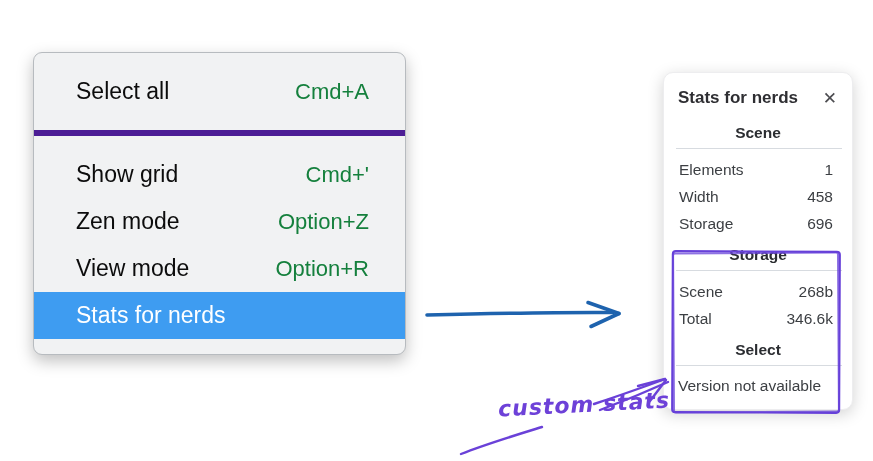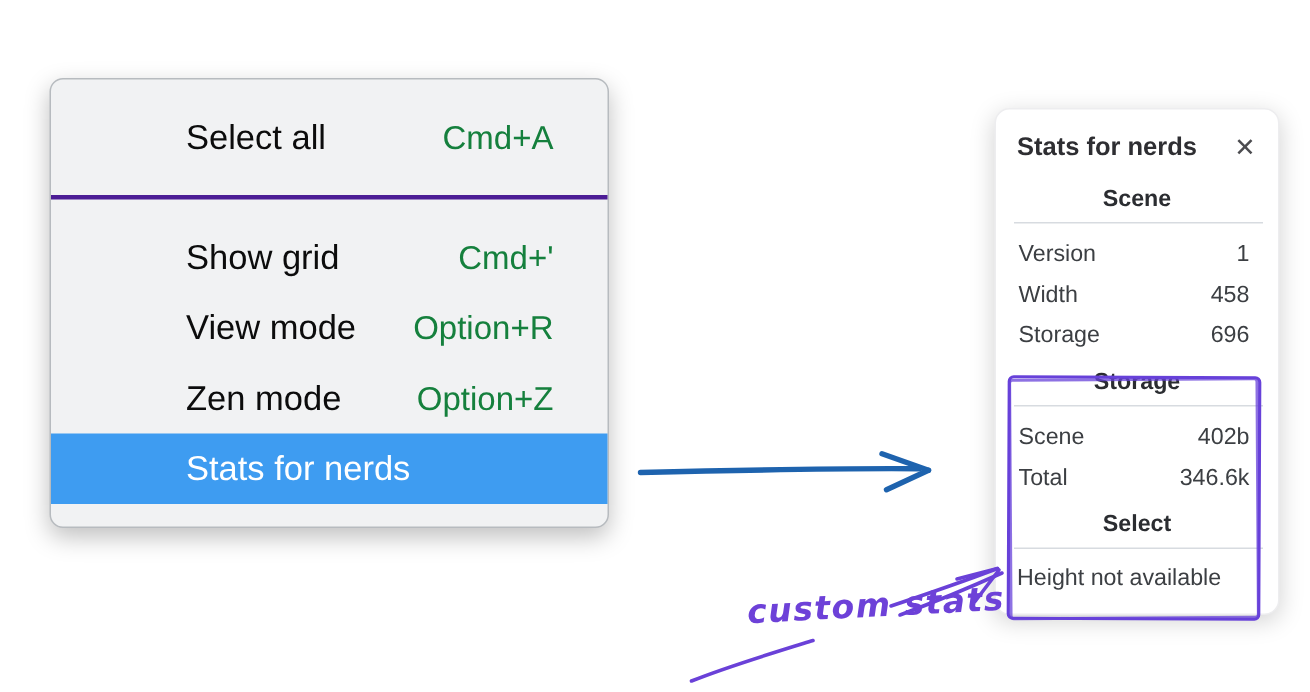--- a/index.html
+++ b/index.html
@@ -9,26 +9,26 @@
   }
 
   
   .context-menu{
     position:absolute;left:33px;top:52px;width:373px;
     background:#f1f2f3;border:1px solid #b7bbbf;border-radius:9px;
     box-shadow:0 6px 16px rgba(0,0,0,0.25);
     box-sizing:border-box;
   }
   .menu-group{padding:15px 0;}
-  .menu-group + .menu-group{border-top:3px solid #4c1d95;}
+  .menu-group + .menu-group{border-top:6px solid #4c1d95;}
   .menu-item{
     display:flex;justify-content:space-between;align-items:center;
     height:47px;padding:0 36px 0 42px;cursor:default;
   }
-  .menu-item .mi-label{font-size:23px;color:#0c0c0c;margin-left:48px;}
+  .menu-item .mi-label{font-size:23px;color:#0c0c0c;}
   .menu-item .mi-shortcut{font-size:22px;color:#15803d;}
   .menu-item.highlighted{background:#3e9cf1;}
   .menu-item.highlighted .mi-label{color:#ffffff;}
   .menu-item.highlighted .mi-shortcut{color:#cfe4fa;}
 
   
   .stats-panel{
     position:absolute;left:663px;top:72px;width:190px;
     background:#ffffff;border:1px solid #ededef;border-radius:10px;
     box-shadow:0 4px 16px rgba(0,0,0,0.18);
@@ -62,73 +62,73 @@
         <span class="mi-label">Select all</span>
         <span class="mi-shortcut">Cmd+A</span>
       </div>
     </div>
     <div class="menu-group">
       <div class="menu-item">
         <span class="mi-label">Show grid</span>
         <span class="mi-shortcut">Cmd+'</span>
       </div>
       <div class="menu-item">
+        <span class="mi-label">Zen mode</span>
+        <span class="mi-shortcut">Option+Z</span>
+      </div>
+      <div class="menu-item">
         <span class="mi-label">View mode</span>
         <span class="mi-shortcut">Option+R</span>
-      </div>
-      <div class="menu-item">
-        <span class="mi-label">Zen mode</span>
-        <span class="mi-shortcut">Option+Z</span>
       </div>
       <div class="menu-item highlighted">
         <span class="mi-label">Stats for nerds</span>
       </div>
     </div>
   </div>
 
   <div class="stats-panel">
     <div class="panel-header">
       <span class="panel-title">Stats for nerds</span>
       <span class="close-btn">✕</span>
     </div>
 
     <div class="section">
       <div class="section-heading">Scene</div>
       <hr class="divider">
       <div class="stat-row">
-        <span class="sr-label">Version</span>
+        <span class="sr-label">Elements</span>
         <span class="sr-value">1</span>
       </div>
       <div class="stat-row">
         <span class="sr-label">Width</span>
         <span class="sr-value">458</span>
       </div>
       <div class="stat-row">
         <span class="sr-label">Storage</span>
         <span class="sr-value">696</span>
       </div>
     </div>
 
     <div class="section">
       <div class="section-heading">Storage</div>
       <hr class="divider">
       <div class="stat-row">
         <span class="sr-label">Scene</span>
-        <span class="sr-value">402b</span>
+        <span class="sr-value">268b</span>
       </div>
       <div class="stat-row">
         <span class="sr-label">Total</span>
         <span class="sr-value">346.6k</span>
       </div>
     </div>
 
     <div class="section">
       <div class="section-heading">Select</div>
       <hr class="divider">
-      <div class="note-row">Height not available</div>
+      <div class="note-row">Version not available</div>
     </div>
   </div>
 
   <svg class="overlay" viewBox="0 0 873 461">
 
     <g stroke="#1e63ae" stroke-width="3.6" fill="none" stroke-linecap="round">
       <path d="M427,315 C490,313.5 555,312 613,312.5"></path>
       <path d="M588,302.5 L619,313.5"></path>
       <path d="M591,326.5 L619,313.5"></path>
     </g>

